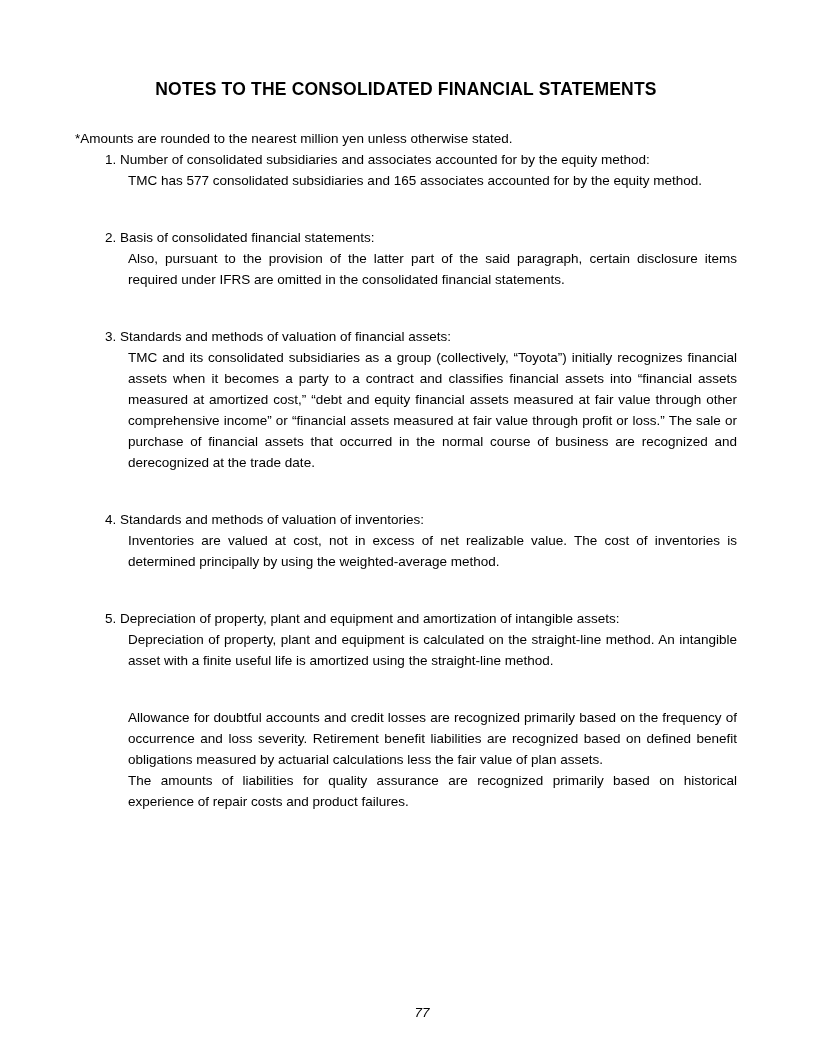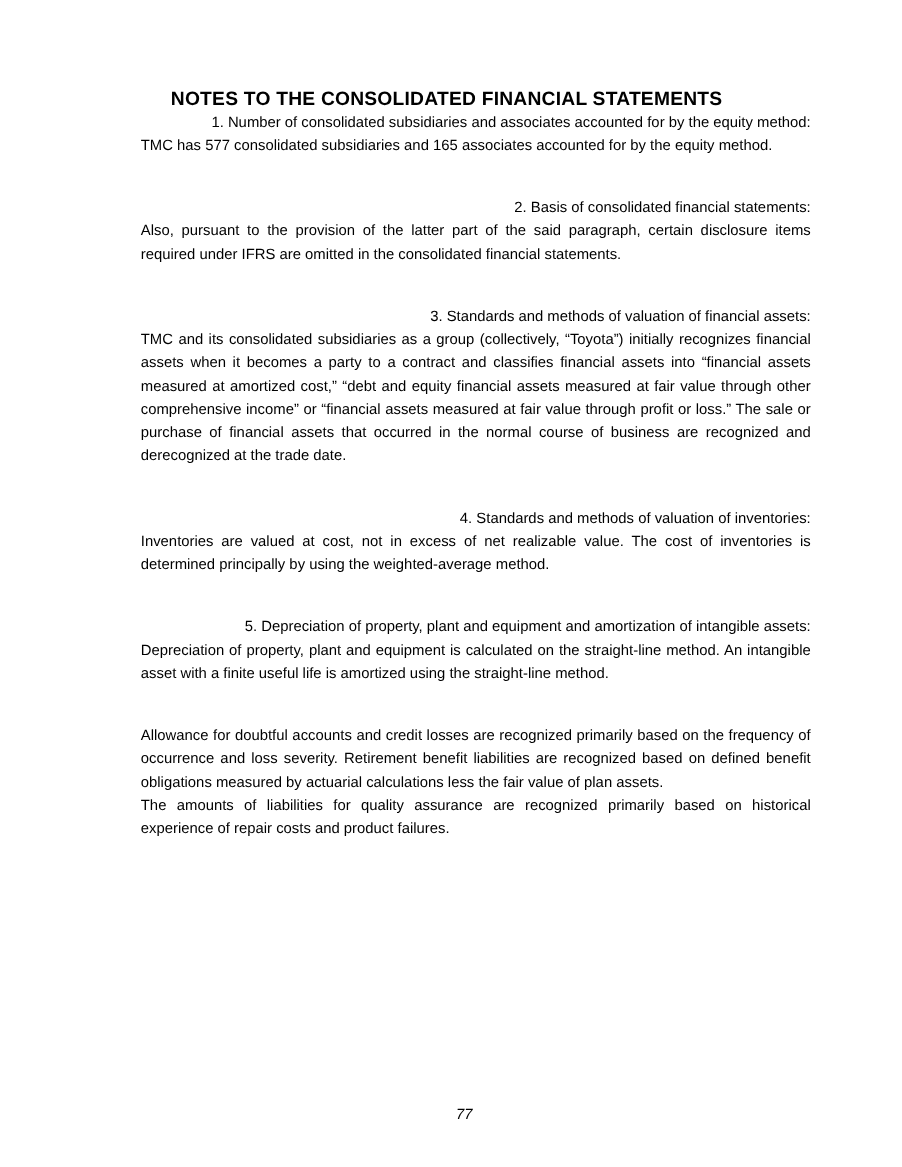--- a/index.html
+++ b/index.html
@@ -35,21 +35,20 @@
     margin-left: 15px;
     font-size: 13.5px;
     line-height: 21px;
   }
   .note-item { margin-top: 0; }
   .note-item + .note-item { margin-top: 36px; }
   .item-heading {
     margin-left: 30px;
     font-size: 13.5px;
     line-height: 21px;
-    text-align: right;
   }
   .item-paragraph {
     margin-left: 53px;
     width: 609px;
     font-size: 13.5px;
     line-height: 21px;
     text-align: justify;
   }
   .page-number {
     position: absolute;
@@ -62,20 +61,21 @@
     font-style: italic;
   }
 </style>
 </head>
 <body>
 
 <div class="page">
 
   <h1 class="doc-title">NOTES TO THE CONSOLIDATED FINANCIAL STATEMENTS</h1>
 
+  <p class="rounding-note">*Amounts are rounded to the nearest million yen unless otherwise stated.</p>
 
 
   <div class="note-item">
     <p class="item-heading">1. Number of consolidated subsidiaries and associates accounted for by the equity method:</p>
     <p class="item-paragraph">TMC has 577 consolidated subsidiaries and 165 associates accounted for by the equity method.</p>
   </div>
 
   <div class="note-item">
     <p class="item-heading">2. Basis of consolidated financial statements:</p>
     <p class="item-paragraph">Also, pursuant to the provision of the latter part of the said paragraph, certain disclosure items required under IFRS are omitted in the consolidated financial statements.</p>

